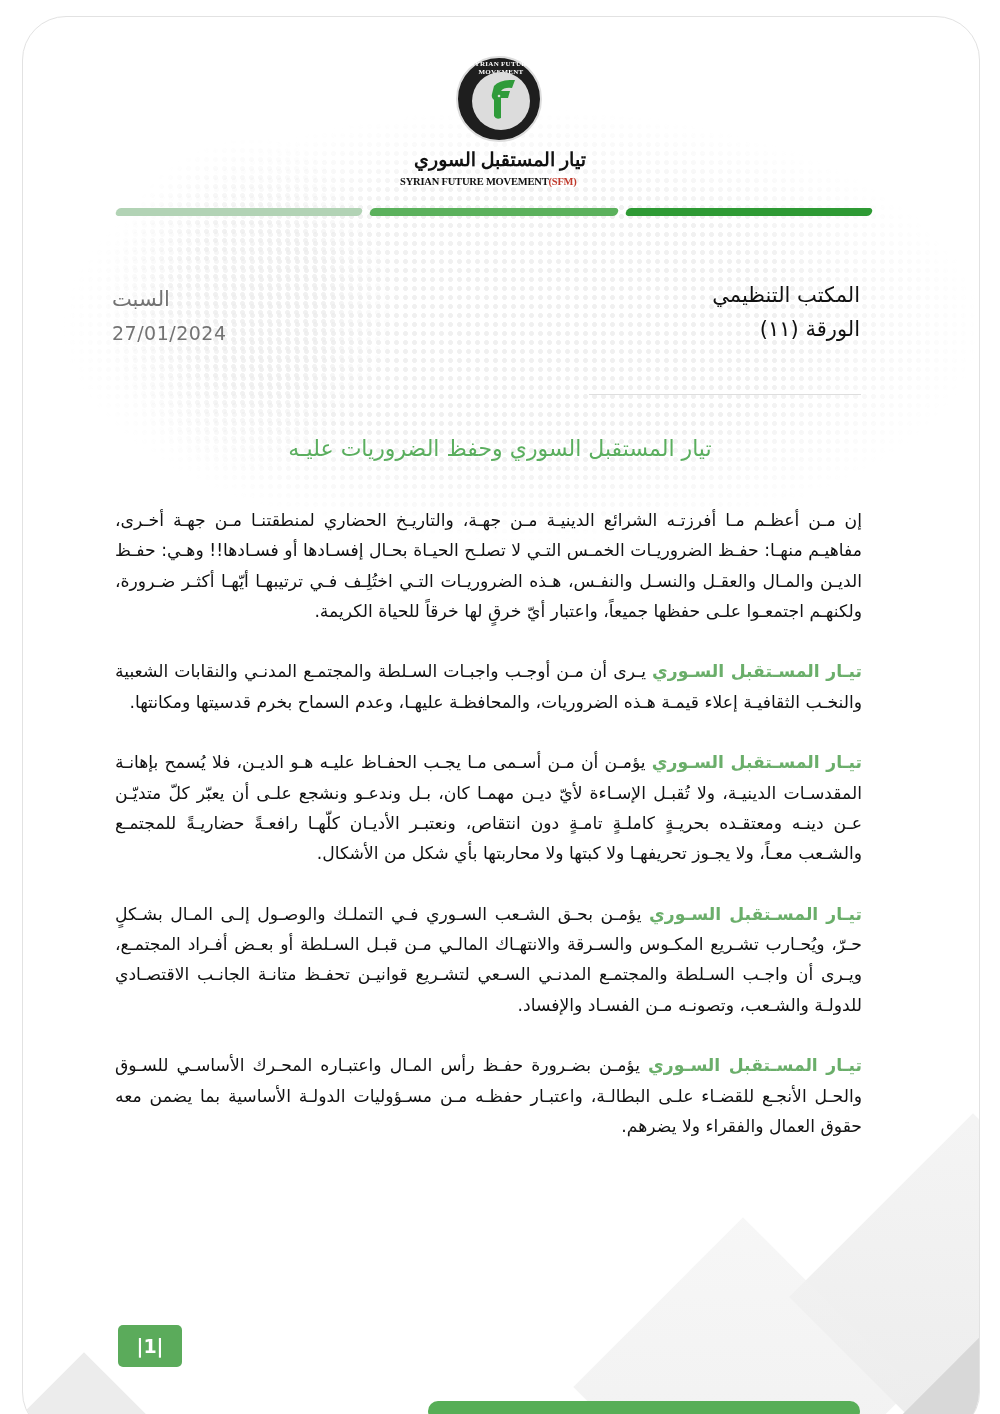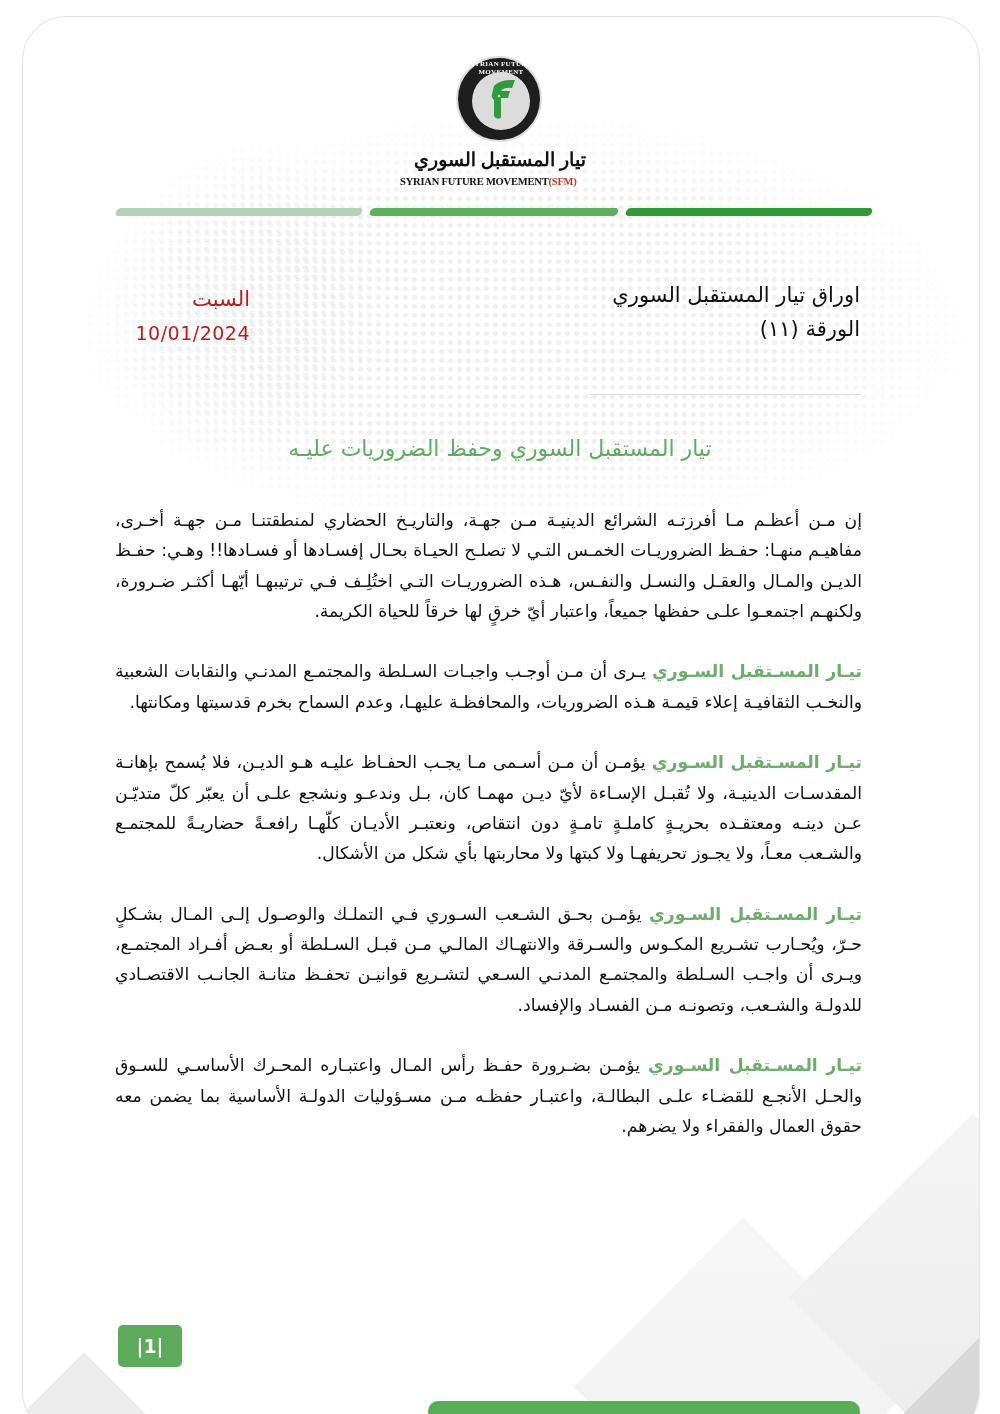--- a/index.html
+++ b/index.html
@@ -72,22 +72,22 @@
     .bar.b3 { left: 626px; width: 246px; background: #2e9a34; }
 
     .meta-right {
       position: absolute; right: 140px; top: 278px; width: 320px; direction: rtl; text-align: right;
       font-size: 21px; line-height: 34px; color: #111;
     }
     .meta-rule {
       position: absolute; left: 589px; top: 394px; width: 272px; height: 1px; background: #dedede;
     }
     .meta-left {
-      position: absolute; left: 120px; top: 282px; width: 130px; text-align: right;
-      font-size: 21px; line-height: 34px; color: #b91c1c;
+      position: absolute; left: 112px; top: 282px; width: 130px; text-align: left;
+      font-size: 21px; line-height: 34px; color: #737373;
     }
     .meta-left .date { font-size: 19px; letter-spacing: .5px; }
 
     .doc-title {
       position: absolute; left: 150px; top: 436px; width: 700px; text-align: center; direction: rtl;
       font-size: 22px; color: #5aae5e;
     }
 
     .body-text {
       position: absolute; left: 115px; top: 505px; width: 747px; direction: rtl; text-align: justify;
@@ -132,28 +132,28 @@
   <div class="org-name-en">
     <span>SYRIAN FUTURE MOVEMENT</span><span class="abbr">(SFM)</span>
   </div>
 </div>
 
 <div class="bar b1"></div>
 <div class="bar b2"></div>
 <div class="bar b3"></div>
 
 <div class="meta-right">
-  <div>اوراق تيار المستقبل السوري</div>
+  <div>المكتب التنظيمي</div>
   <div>الورقة (١١)</div>
 </div>
 <div class="meta-rule"></div>
 
 <div class="meta-left">
   <div>السبت</div>
-  <div class="date">10/01/2024</div>
+  <div class="date">27/01/2024</div>
 </div>
 
 <div class="doc-title">تيار المستقبل السوري وحفظ الضروريات عليـه</div>
 
 <div class="body-text">
   <p><span class="lead"></span><span>إن مـن أعظـم مـا أفرزتـه الشرائع الدينيـة مـن جهـة، والتاريـخ الحضاري لمنطقتنـا مـن جهـة أخـرى، مفاهيـم منهـا: حفـظ الضروريـات الخمـس التـي لا تصلـح الحيـاة بحـال إفسـادها أو فسـادها!! وهـي: حفـظ الديـن والمـال والعقـل والنسـل والنفـس، هـذه الضروريـات التـي اختُلِـف فـي ترتيبهـا أيّهـا أكثـر ضـرورة، ولكنهـم اجتمعـوا علـى حفظها جميعاً، واعتبار أيّ خرقٍ لها خرقاً للحياة الكريمة.</span></p>
   <p><span class="lead">تيـار المسـتقبل السـوري</span><span> يـرى أن مـن أوجـب واجبـات السـلطة والمجتمـع المدنـي والنقابات الشعبية والنخـب الثقافيـة إعلاء قيمـة هـذه الضروريات، والمحافظـة عليهـا، وعدم السماح بخرم قدسيتها ومكانتها.</span></p>
   <p><span class="lead">تيـار المسـتقبل السـوري</span><span> يؤمـن أن مـن أسـمى مـا يجـب الحفـاظ عليـه هـو الديـن، فلا يُسمح بإهانـة المقدسـات الدينيـة، ولا تُقبـل الإسـاءة لأيّ ديـن مهمـا كان، بـل وندعـو ونشجع علـى أن يعبّر كلّ متديّـن عـن دينـه ومعتقـده بحريـةٍ كاملـةٍ تامـةٍ دون انتقاص، ونعتبـر الأديـان كلّهـا رافعـةً حضاريـةً للمجتمـع والشـعب معـاً، ولا يجـوز تحريفهـا ولا كبتها ولا محاربتها بأي شكل من الأشكال.</span></p>
   <p><span class="lead">تيـار المسـتقبل السـوري</span><span> يؤمـن بحـق الشـعب السـوري فـي التملـك والوصـول إلـى المـال بشـكلٍ حـرّ، ويُحـارب تشـريع المكـوس والسـرقة والانتهـاك المالـي مـن قبـل السـلطة أو بعـض أفـراد المجتمـع، ويـرى أن واجـب السـلطة والمجتمـع المدنـي السـعي لتشـريع قوانيـن تحفـظ متانـة الجانـب الاقتصـادي للدولـة والشـعب، وتصونـه مـن الفسـاد والإفساد.</span></p>
   <p><span class="lead">تيـار المسـتقبل السـوري</span><span> يؤمـن بضـرورة حفـظ رأس المـال واعتبـاره المحـرك الأساسـي للسـوق والحـل الأنجـع للقضـاء علـى البطالـة، واعتبـار حفظـه مـن مسـؤوليات الدولـة الأساسية بما يضمن معه حقوق العمال والفقراء ولا يضرهم.</span></p>

